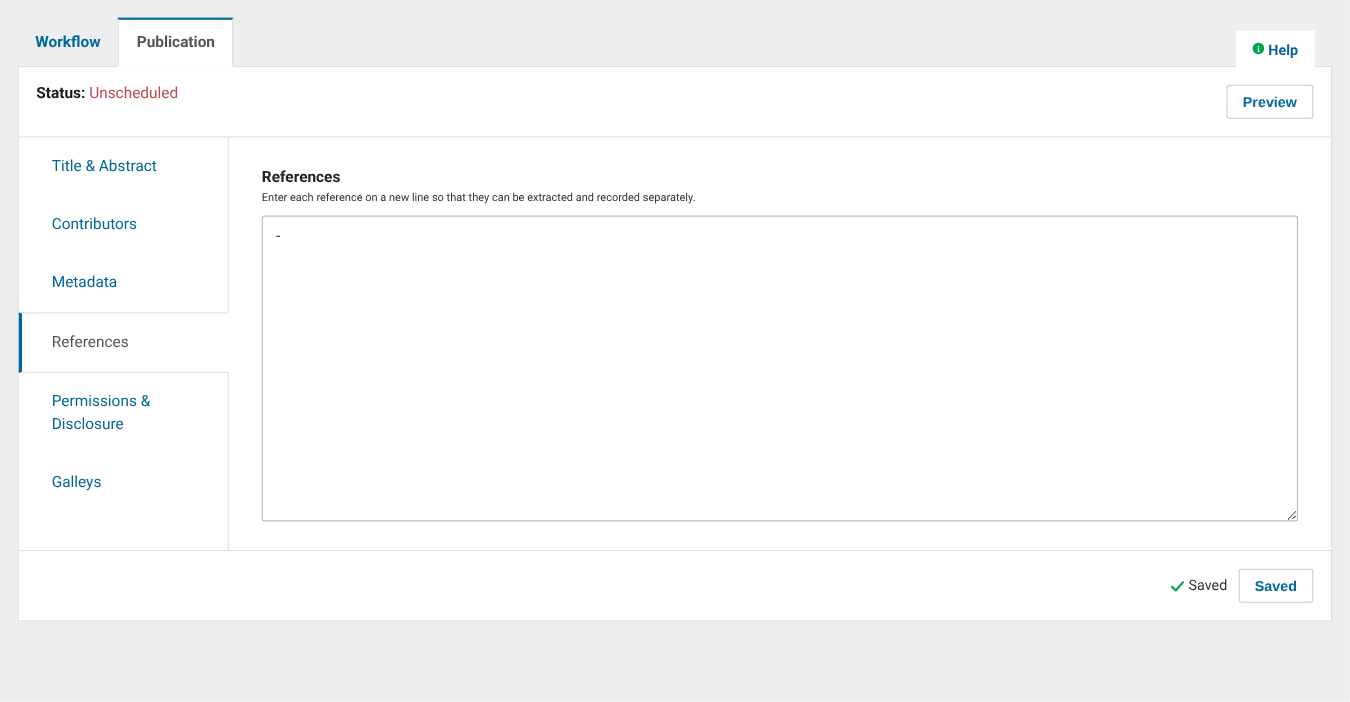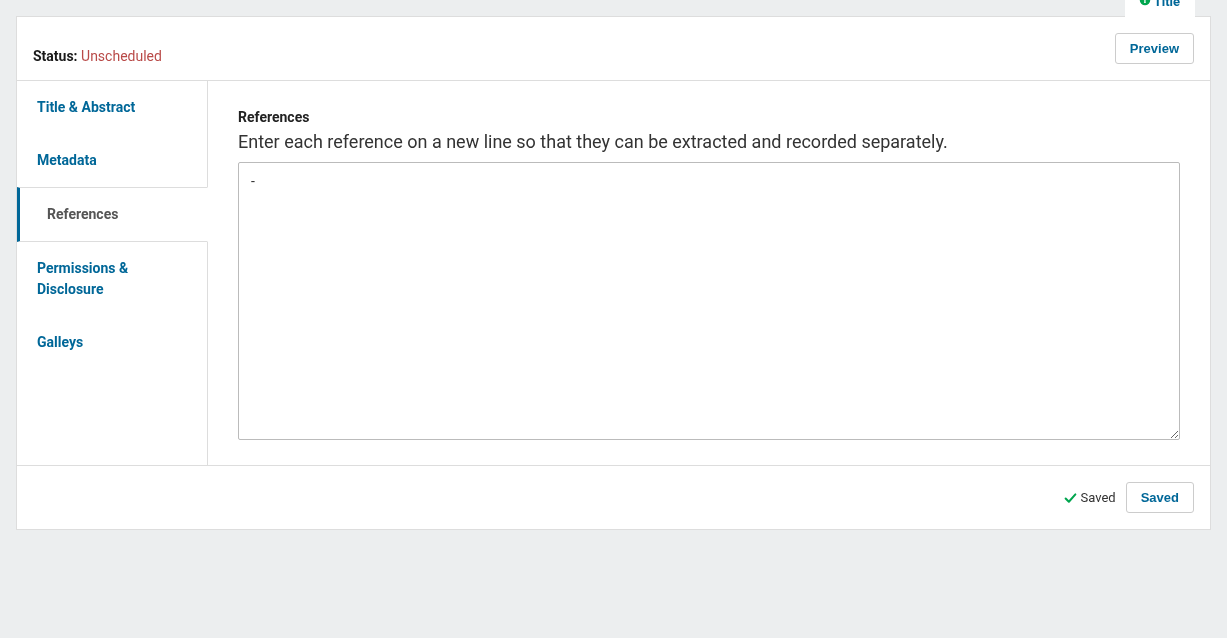--- a/index.html
+++ b/index.html
@@ -55,21 +55,21 @@
       border: 1px solid #fff;
       border-bottom: none;
     }
     .panel {
       background: #fff;
       border: 1px solid #ddd;
       position: relative;
     }
     .status-row {
       display: flex;
-      align-items: flex-end;
+      align-items: flex-start;
       justify-content: space-between;
       padding: 16px 16px;
       border-bottom: 1px solid #ddd;
     }
     .status-text {
       font-size: 14px;
     }
     .status-text .label { font-weight: 700; color: #1a1a1a; }
     .status-text .value { color: #b94a48; }
     .status-buttons { display: flex; gap: 24px; }
@@ -85,23 +85,23 @@
     }
     .content-row {
       display: flex;
     }
     .sidenav {
       width: 191px;
       border-right: 1px solid #ddd;
       flex-shrink: 0;
     }
     .sidenav-item {
-      padding: 16px 16px 16px 20px;
-      font-size: 14px;
-      font-weight: 700;
+      padding: 16px 16px 16px 30px;
+      font-size: 14px;
+      font-weight: 400;
       color: #006798;
       cursor: pointer;
       line-height: 1.5;
       position: relative;
     }
     .sidenav-item.active {
       color: #555;
       border-left: 3px solid #006798;
       padding-left: 27px;
       border-top: 1px solid #ddd;
@@ -114,21 +114,21 @@
       flex: 1;
       padding: 28px 30px 22px 30px;
     }
     .field-label {
       font-weight: 700;
       font-size: 14px;
       color: #222;
       margin-bottom: 6px;
     }
     .field-desc {
-      font-size: 18px;
+      font-size: 10px;
       color: #333;
       margin-bottom: 10px;
     }
     .refs-textarea {
       width: 100%;
       height: 278px;
       border: 1px solid #bbb;
       border-radius: 2px;
       padding: 10px 12px;
       font-size: 14px;
@@ -150,44 +150,49 @@
       display: flex;
       align-items: flex-end;
       gap: 4px;
     }
     .saved-indicator svg { color: #00b24e; }
   </style>
 </head>
 <body>
 
 <div class="outer">
+  <div class="tabs-row">
+    <div class="main-tab">Workflow</div>
+    <div class="main-tab active">Publication</div>
+  </div>
 
   <div class="panel-wrap">
     <div class="help-btn-abs">
       <svg width="12" height="12" viewBox="0 0 16 16">
           <circle cx="8" cy="8" r="7" fill="#00a54e"></circle>
           <text x="8" y="12" text-anchor="middle" font-size="11" font-weight="bold" fill="#fff" font-family="Georgia">i</text>
         </svg>
-      <span>Title</span>
+      <span>Help</span>
     </div>
 
     <div class="panel">
       <div class="status-row">
         <div class="status-text">
           <span class="label">Status:</span>
           <span class="value">Unscheduled</span>
         </div>
         <div class="status-buttons">
           <button class="btn">Preview</button>
         </div>
       </div>
 
       <div class="content-row">
         <div class="sidenav">
           <div class="sidenav-item">Title &amp; Abstract</div>
+          <div class="sidenav-item">Contributors</div>
           <div class="sidenav-item">Metadata</div>
           <div class="sidenav-item active">References</div>
           <div class="sidenav-item">Permissions &amp; Disclosure</div>
           <div class="sidenav-item">Galleys</div>
         </div>
 
         <div class="main-content">
           <div class="field-label">References</div>
           <div class="field-desc">Enter each reference on a new line so that they can be extracted and recorded separately.</div>
           <textarea class="refs-textarea" style="">-</textarea>

